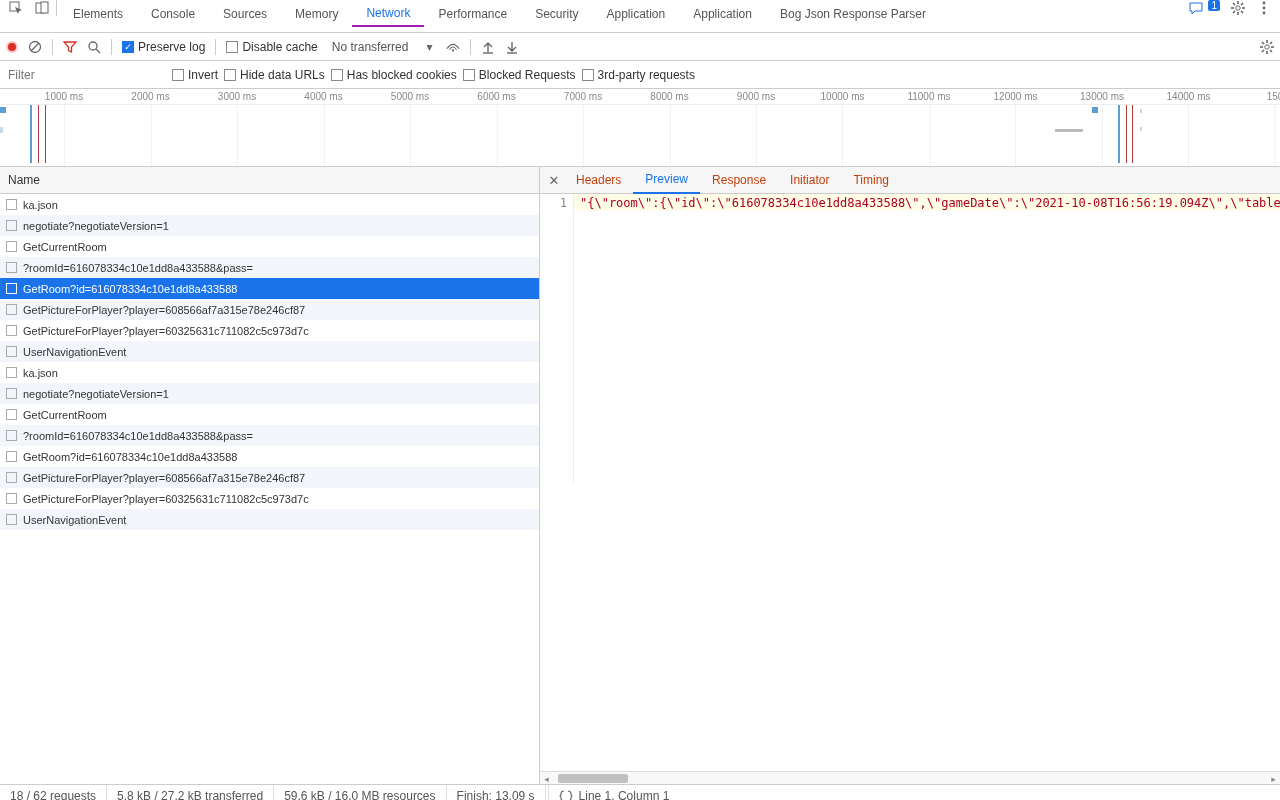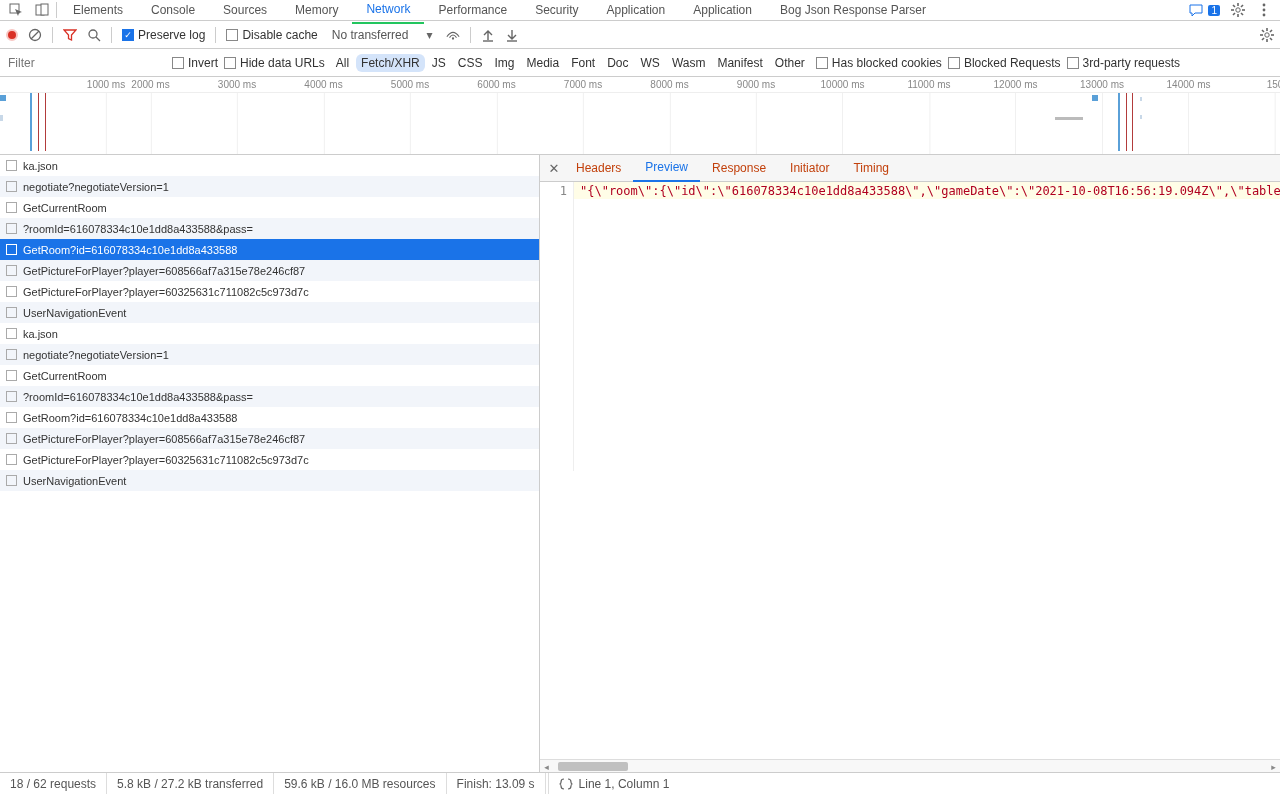--- a/index.html
+++ b/index.html
@@ -1,20 +1,20 @@
 <!DOCTYPE html>
 <html><head>
 <meta charset="utf-8">
 <style>
   * { box-sizing: border-box; margin: 0; padding: 0; }
   body { font-family: "Segoe UI", Arial, sans-serif; font-size: 12px; color: #333; background: #fff; width: 1280px; height: 800px; overflow: hidden; }
   
-  .top-tabs { display: flex; align-items: center; height: 21px; border-bottom: 1px solid #ccc; padding: 0 4px; gap: 2px; }
+  .top-tabs { display: flex; align-items: flex-start; height: 33px; border-bottom: 1px solid #ccc; padding: 0 4px; gap: 2px; }
   .top-tabs .tab { padding: 4px 14px; cursor: pointer; color: #555; height: 27px; display: flex; align-items: center; }
-  .top-tabs .tab.active { color: #1a73e8; border-bottom: 2px solid #22c55e; }
+  .top-tabs .tab.active { color: #1a73e8; border-bottom: 2px solid #a21caf; }
   .top-tabs .spacer { flex: 1; }
   .top-icon { width: 16px; height: 16px; display: inline-flex; align-items: center; justify-content: center; margin: 0 4px; cursor: pointer; }
   .badge { background: #1a73e8; color: #fff; font-size: 10px; padding: 0 3px; border-radius: 2px; margin-left: -2px; }
   
   .toolbar { display: flex; align-items: center; height: 28px; border-bottom: 1px solid #ccc; padding: 0 6px; gap: 10px; }
   .red-dot { width: 12px; height: 12px; border-radius: 50%; background: #d93025; border: 2px solid #f8c6c2; cursor: pointer; }
   .tool-icon { width: 14px; height: 14px; display: inline-flex; align-items: center; justify-content: center; cursor: pointer; color: #666; }
   .tool-sep { width: 1px; height: 16px; background: #ccc; }
   .checkbox-wrap { display: inline-flex; align-items: center; gap: 4px; cursor: pointer; }
   .checkbox { width: 12px; height: 12px; border: 1px solid #888; display: inline-flex; align-items: center; justify-content: center; font-size: 9px; color: #fff; }
@@ -194,51 +194,37 @@
 <div class="filter-bar">
   <input class="filter-input" placeholder="Filter" style="">
   <label class="checkbox-wrap">
       <span class="checkbox"></span>
       <span>Invert</span>
     </label>
   <label class="checkbox-wrap">
       <span class="checkbox"></span>
       <span>Hide data URLs</span>
     </label>
-  <div id="type-chips" style="display:flex; gap:2px;">
-      <span class="filter-chip">All</span>
-      <span class="filter-chip active">Fetch/XHR</span>
-      <span class="filter-chip">JS</span>
-      <span class="filter-chip">CSS</span>
-      <span class="filter-chip">Img</span>
-      <span class="filter-chip">Media</span>
-      <span class="filter-chip">Font</span>
-      <span class="filter-chip">Doc</span>
-      <span class="filter-chip">WS</span>
-      <span class="filter-chip">Wasm</span>
-      <span class="filter-chip">Manifest</span>
-      <span class="filter-chip">Other</span>
-    </div>
   <label class="checkbox-wrap">
       <span class="checkbox"></span>
       <span>Has blocked cookies</span>
     </label>
   <label class="checkbox-wrap">
       <span class="checkbox"></span>
       <span>Blocked Requests</span>
     </label>
   <label class="checkbox-wrap">
       <span class="checkbox"></span>
       <span>3rd-party requests</span>
     </label>
 </div>
 
 <div class="timeline">
   <div class="timeline-ticks" id="timeline-ticks">
-      <div class="tick" style="left: 64px; margin-left: 42px;">1000 ms</div>
+      <div class="tick" style="left: 64px;">1000 ms</div>
       <div class="tick" style="left: 150.5px;">2000 ms</div>
       <div class="tick" style="left: 237px;">3000 ms</div>
       <div class="tick" style="left: 323.5px;">4000 ms</div>
       <div class="tick" style="left: 410px;">5000 ms</div>
       <div class="tick" style="left: 496.5px;">6000 ms</div>
       <div class="tick" style="left: 583px;">7000 ms</div>
       <div class="tick" style="left: 669.5px;">8000 ms</div>
       <div class="tick" style="left: 756px;">9000 ms</div>
       <div class="tick" style="left: 842.5px;">10000 ms</div>
       <div class="tick" style="left: 929px;">11000 ms</div>
@@ -256,20 +242,21 @@
   <div class="tl-block" style="left:1092px; top:18px; width:6px; height:6px; background:#5aa0d8;"></div>
   <div class="tl-mark" style="left:1118px; top:16px; height:58px; width:2px; background:#5aa0d8;"></div>
   <div class="tl-mark" style="left:1126px; top:16px; height:58px; background:#b23b3b;"></div>
   <div class="tl-mark" style="left:1132px; top:16px; height:58px; background:#b23b3b;"></div>
   <div class="tl-block" style="left:1140px; top:20px; width:2px; height:4px; background:#c8d8e8;"></div>
   <div class="tl-block" style="left:1140px; top:38px; width:2px; height:4px; background:#c8d8e8;"></div>
 </div>
 
 <div class="main-split">
   <div class="left-pane">
+    <div class="pane-header">Name</div>
     <div class="req-list" id="req-list">
         <div class="req-row">
           <span class="req-icon"></span>
           <span>ka.json</span>
         </div>
         <div class="req-row">
           <span class="req-icon"></span>
           <span>negotiate?negotiateVersion=1</span>
         </div>
         <div class="req-row">

